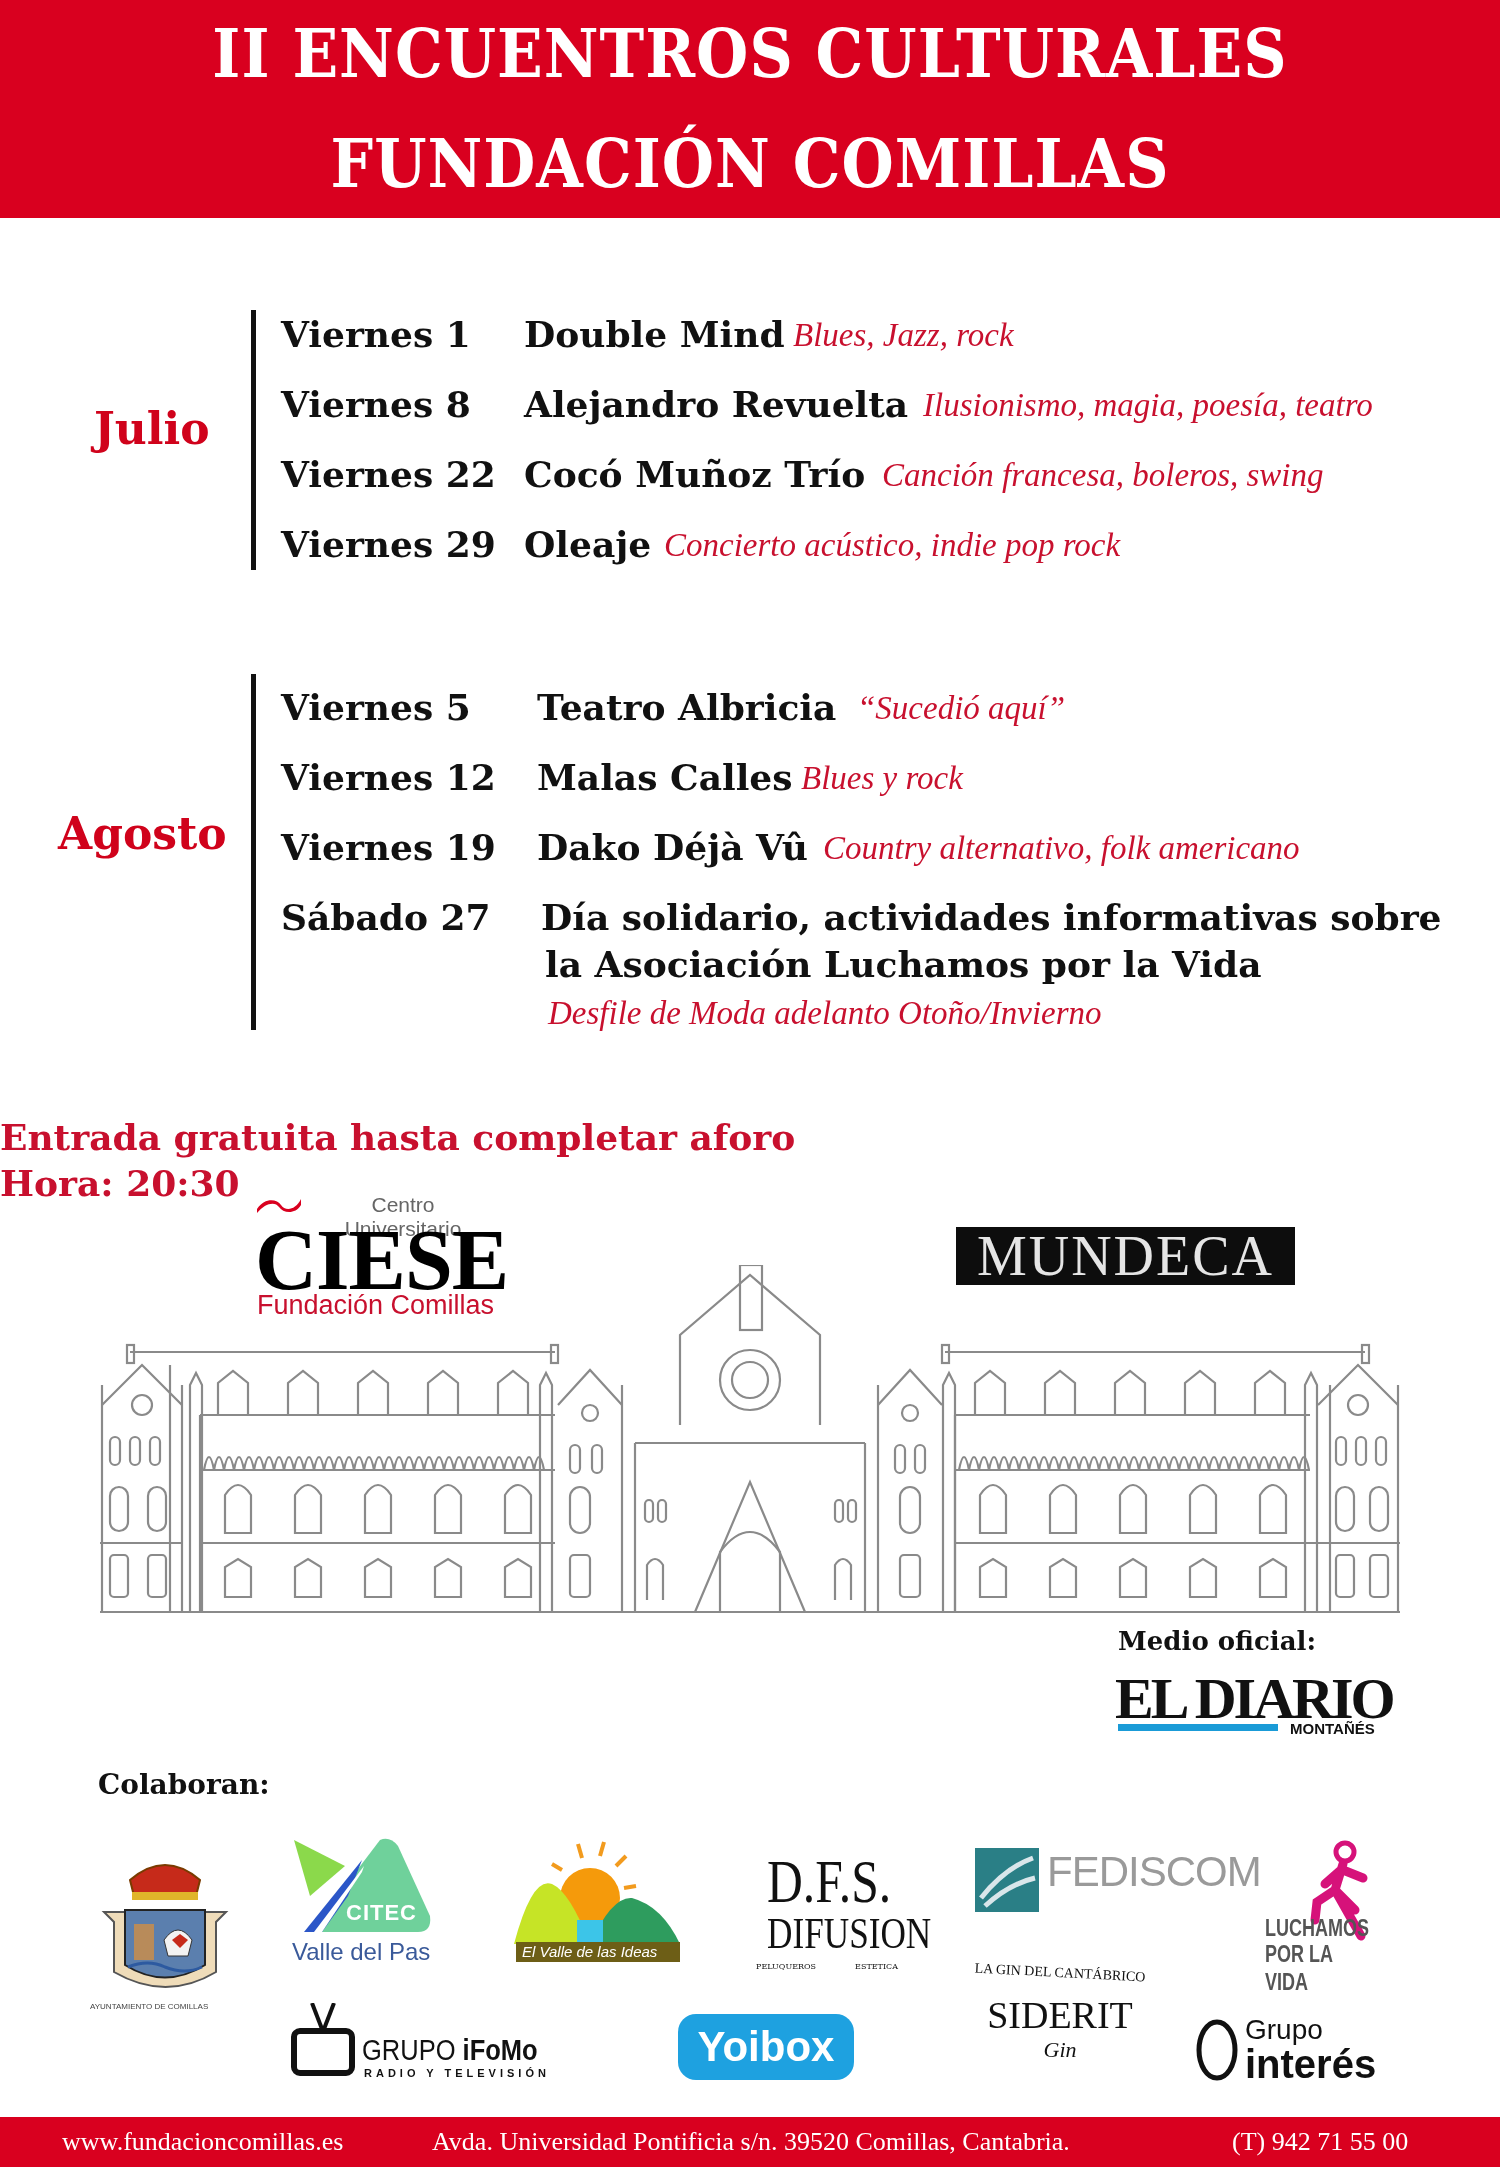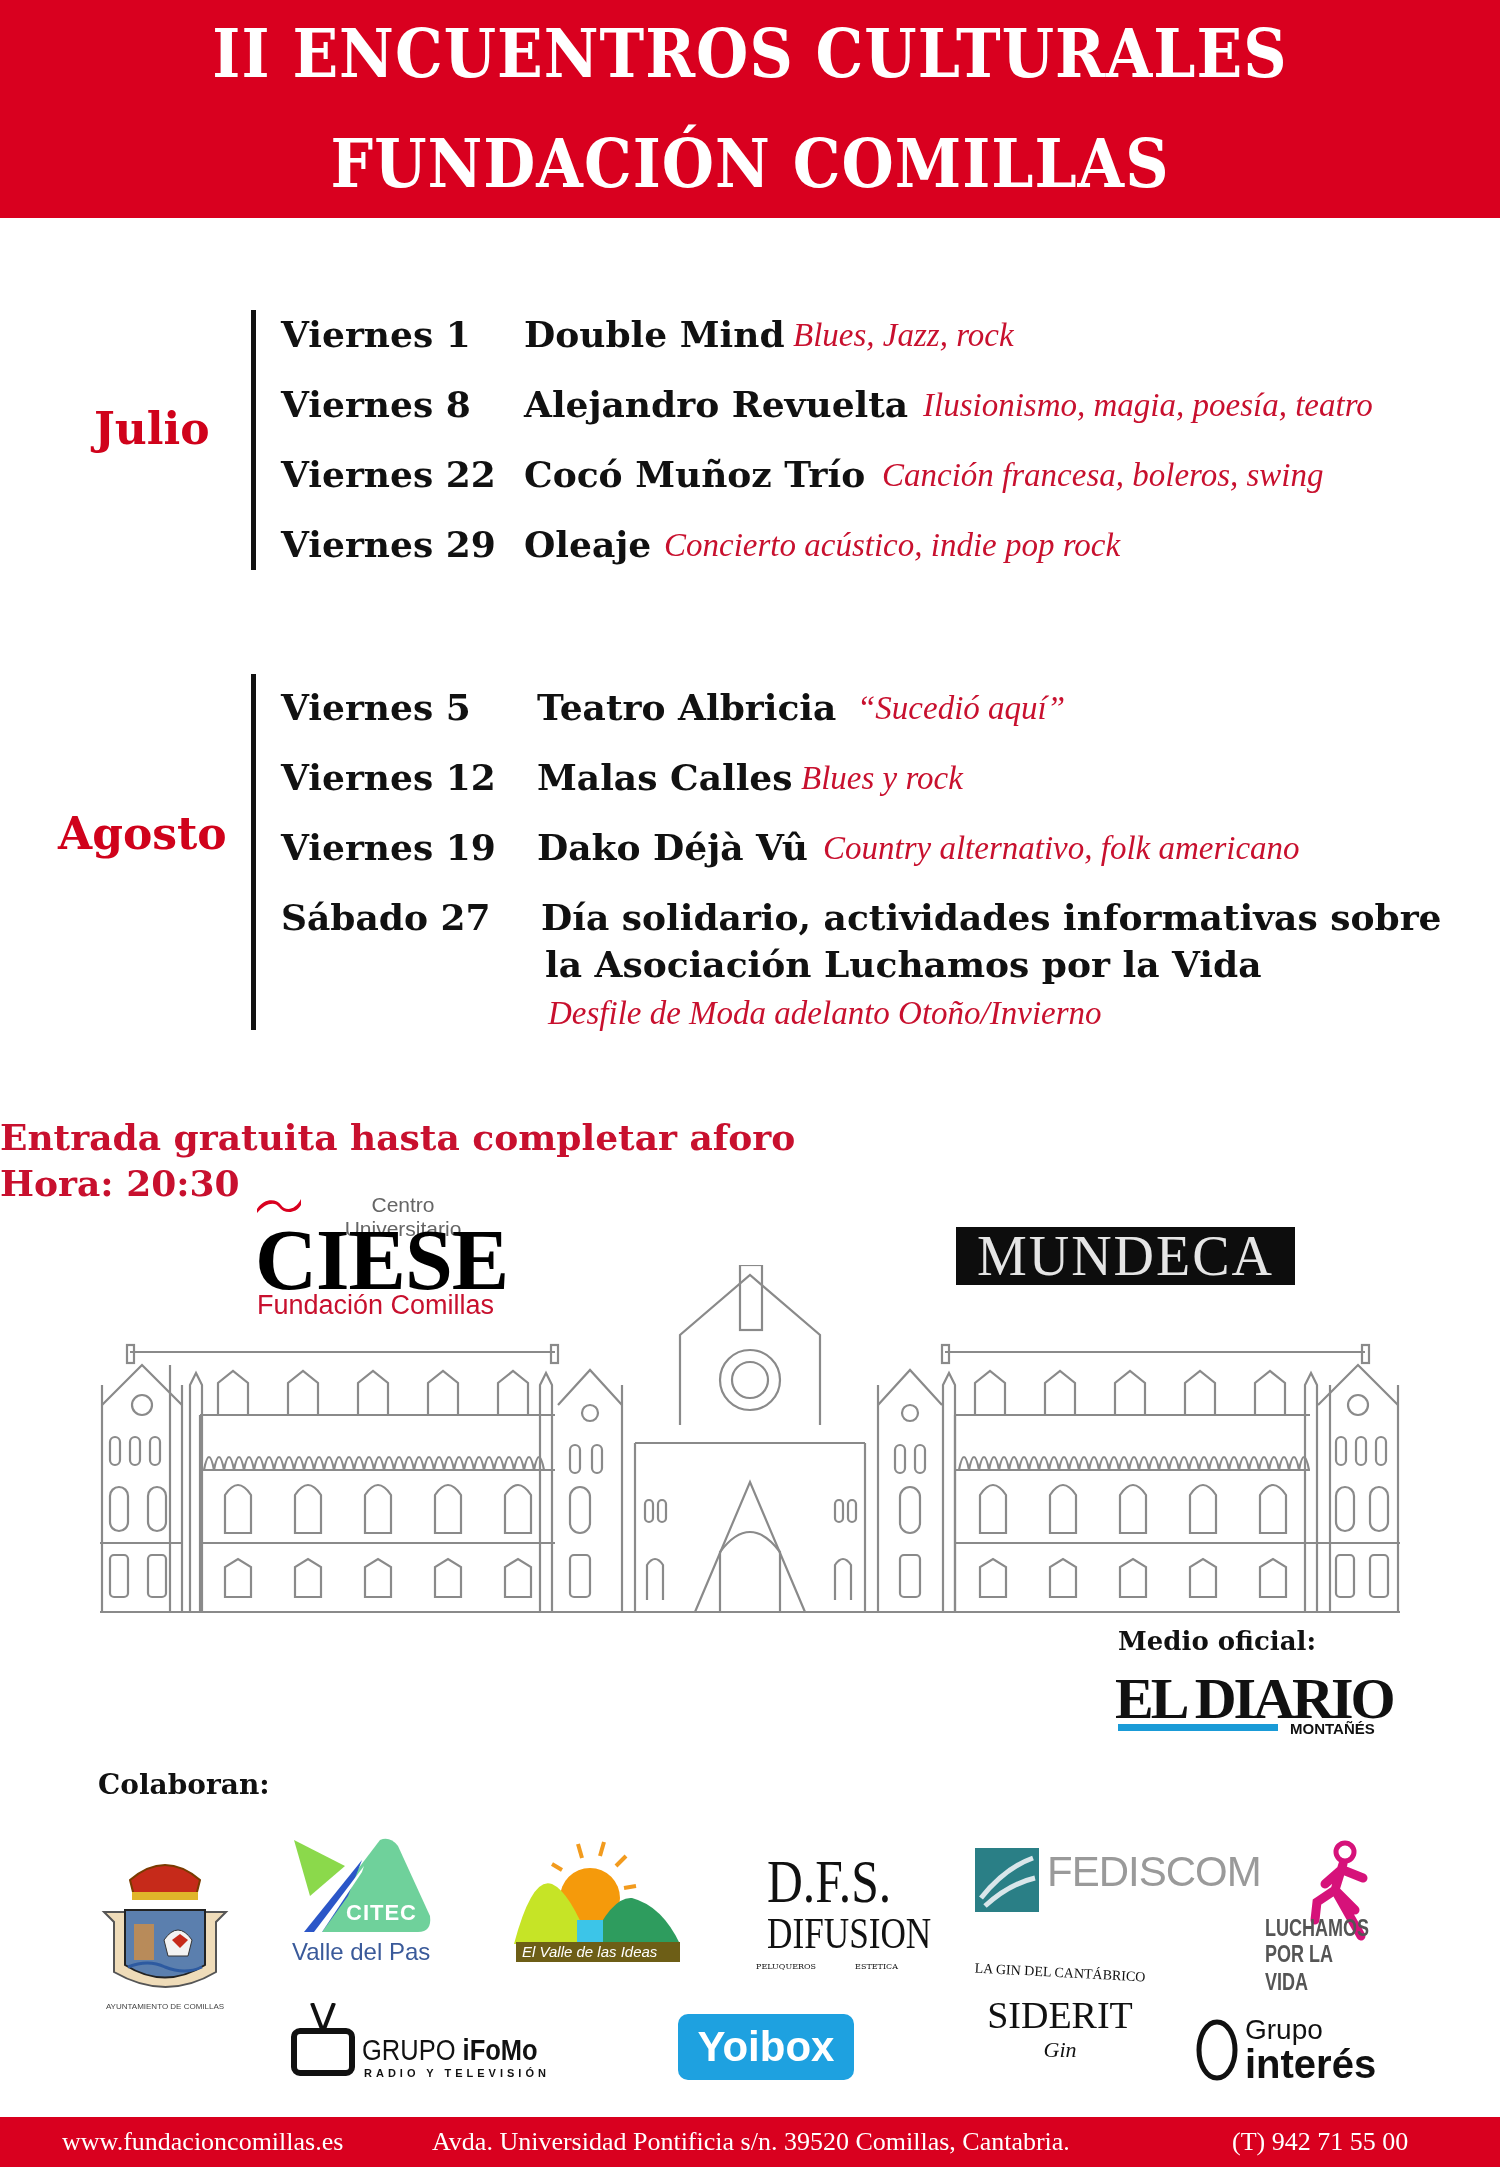--- a/index.html
+++ b/index.html
@@ -245,21 +245,21 @@
   <svg width="150" height="150" viewBox="0 0 150 150">
     <path d="M40 28 q35 -30 70 0 l-4 16 h-62 z" fill="#c62a1a" stroke="#7a3b00" stroke-width="2"></path>
     <rect x="42" y="40" width="66" height="8" fill="#e0b52a"></rect>
     <path d="M14 60 h122 l-10 10 v50 q-50 30 -102 0 v-50 z" fill="#efdcb9" stroke="#555" stroke-width="2"></path>
     <path d="M35 58 h80 v55 q-40 25 -80 0 z" fill="#5b7fae" stroke="#222" stroke-width="2"></path>
     <rect x="44" y="72" width="20" height="36" fill="#b88b5a"></rect>
     <path d="M74 88 q14 -20 28 0 l-4 16 h-20 z" fill="#f2f2f2" stroke="#333"></path>
     <path d="M82 88 l8 -6 l8 6 l-8 8 z" fill="#c62a1a"></path>
     <path d="M38 115 q20 -8 37 0 q20 8 37 0" stroke="#2d5aa0" stroke-width="3" fill="none"></path>
   </svg>
-  <div class="logo-text" style="position:absolute;left:0;top:150px;width:150px;text-align:center;font-size:8px;color:#444;">AYUNTAMIENTO DE COMILLAS</div>
+  <div class="logo-text" style="position:absolute;left:0;top:150px;width:150px;text-align:left;font-size:8px;color:#444;">AYUNTAMIENTO DE COMILLAS</div>
 </div>
 
 <div class="abs" style="left:290px;top:1836px;width:150px;height:130px;">
   <svg width="150" height="100" viewBox="0 0 150 100">
     <path d="M4 4 L55 30 L20 60 Z" fill="#8bd94b"></path>
     <path d="M20 96 L90 4 Q100 0 108 10 L140 80 Q142 96 128 96 Z" fill="#6fd19b"></path>
     <path d="M14 96 L72 24 L58 60 L32 96 Z" fill="#2b56c8"></path>
     <path d="M24 96 L74 30 L72 36 L32 96 Z" fill="#fff"></path>
   </svg>
   <div class="logo-text" style="position:absolute;left:56px;top:64px;color:#fff;font-weight:bold;font-size:22px;letter-spacing:1px;">CITEC</div>
@@ -315,21 +315,21 @@
     <line x1="22" y1="0" x2="32" y2="26" stroke="#111" stroke-width="4"></line>
     <line x1="44" y1="0" x2="34" y2="26" stroke="#111" stroke-width="4"></line>
     <rect x="4" y="28" width="58" height="42" rx="6" fill="none" stroke="#111" stroke-width="6"></rect>
   </svg>
   <div class="logo-text" style="position:absolute;left:72px;top:30px;font-size:30px;white-space:nowrap;transform:scaleX(0.85);transform-origin:left;">
     <span>GRUPO </span><b>iFoMo</b>
   </div>
   <div class="logo-text" style="position:absolute;left:74px;top:64px;font-size:11px;letter-spacing:4px;font-weight:bold;white-space:nowrap;">RADIO Y TELEVISIÓN</div>
 </div>
 
-<div class="abs logo-text" style="left:678px;top:2014px;width:176px;height:66px;background:#1ea1e0;border-radius:10px;color:#fff;font-weight:bold;font-size:42px;text-align:center;line-height:66px;">Yoibox</div>
+<div class="abs logo-text" style="left:678px;top:2014px;width:176px;height:66px;background:#1ea1e0;border-radius:18px;color:#fff;font-weight:bold;font-size:42px;text-align:center;line-height:66px;">Yoibox</div>
 
 <div class="abs" style="left:960px;top:1965px;width:200px;height:140px;text-align:center;">
   <div style="font-family:'Liberation Serif',serif;font-size:14px;transform:rotate(3deg);">LA GIN DEL CANTÁBRICO</div>
   <div style="font-family:'Liberation Serif',serif;font-size:38px;margin-top:12px;">SIDERIT</div>
   <div style="font-family:'Liberation Serif',serif;font-style:italic;font-size:22px;">Gin</div>
 </div>
 
 <div class="abs" style="left:1195px;top:2012px;width:215px;height:80px;">
   <svg width="44" height="70" viewBox="0 0 44 70">
     <ellipse cx="22" cy="38" rx="18" ry="28" fill="none" stroke="#111" stroke-width="5"></ellipse>

